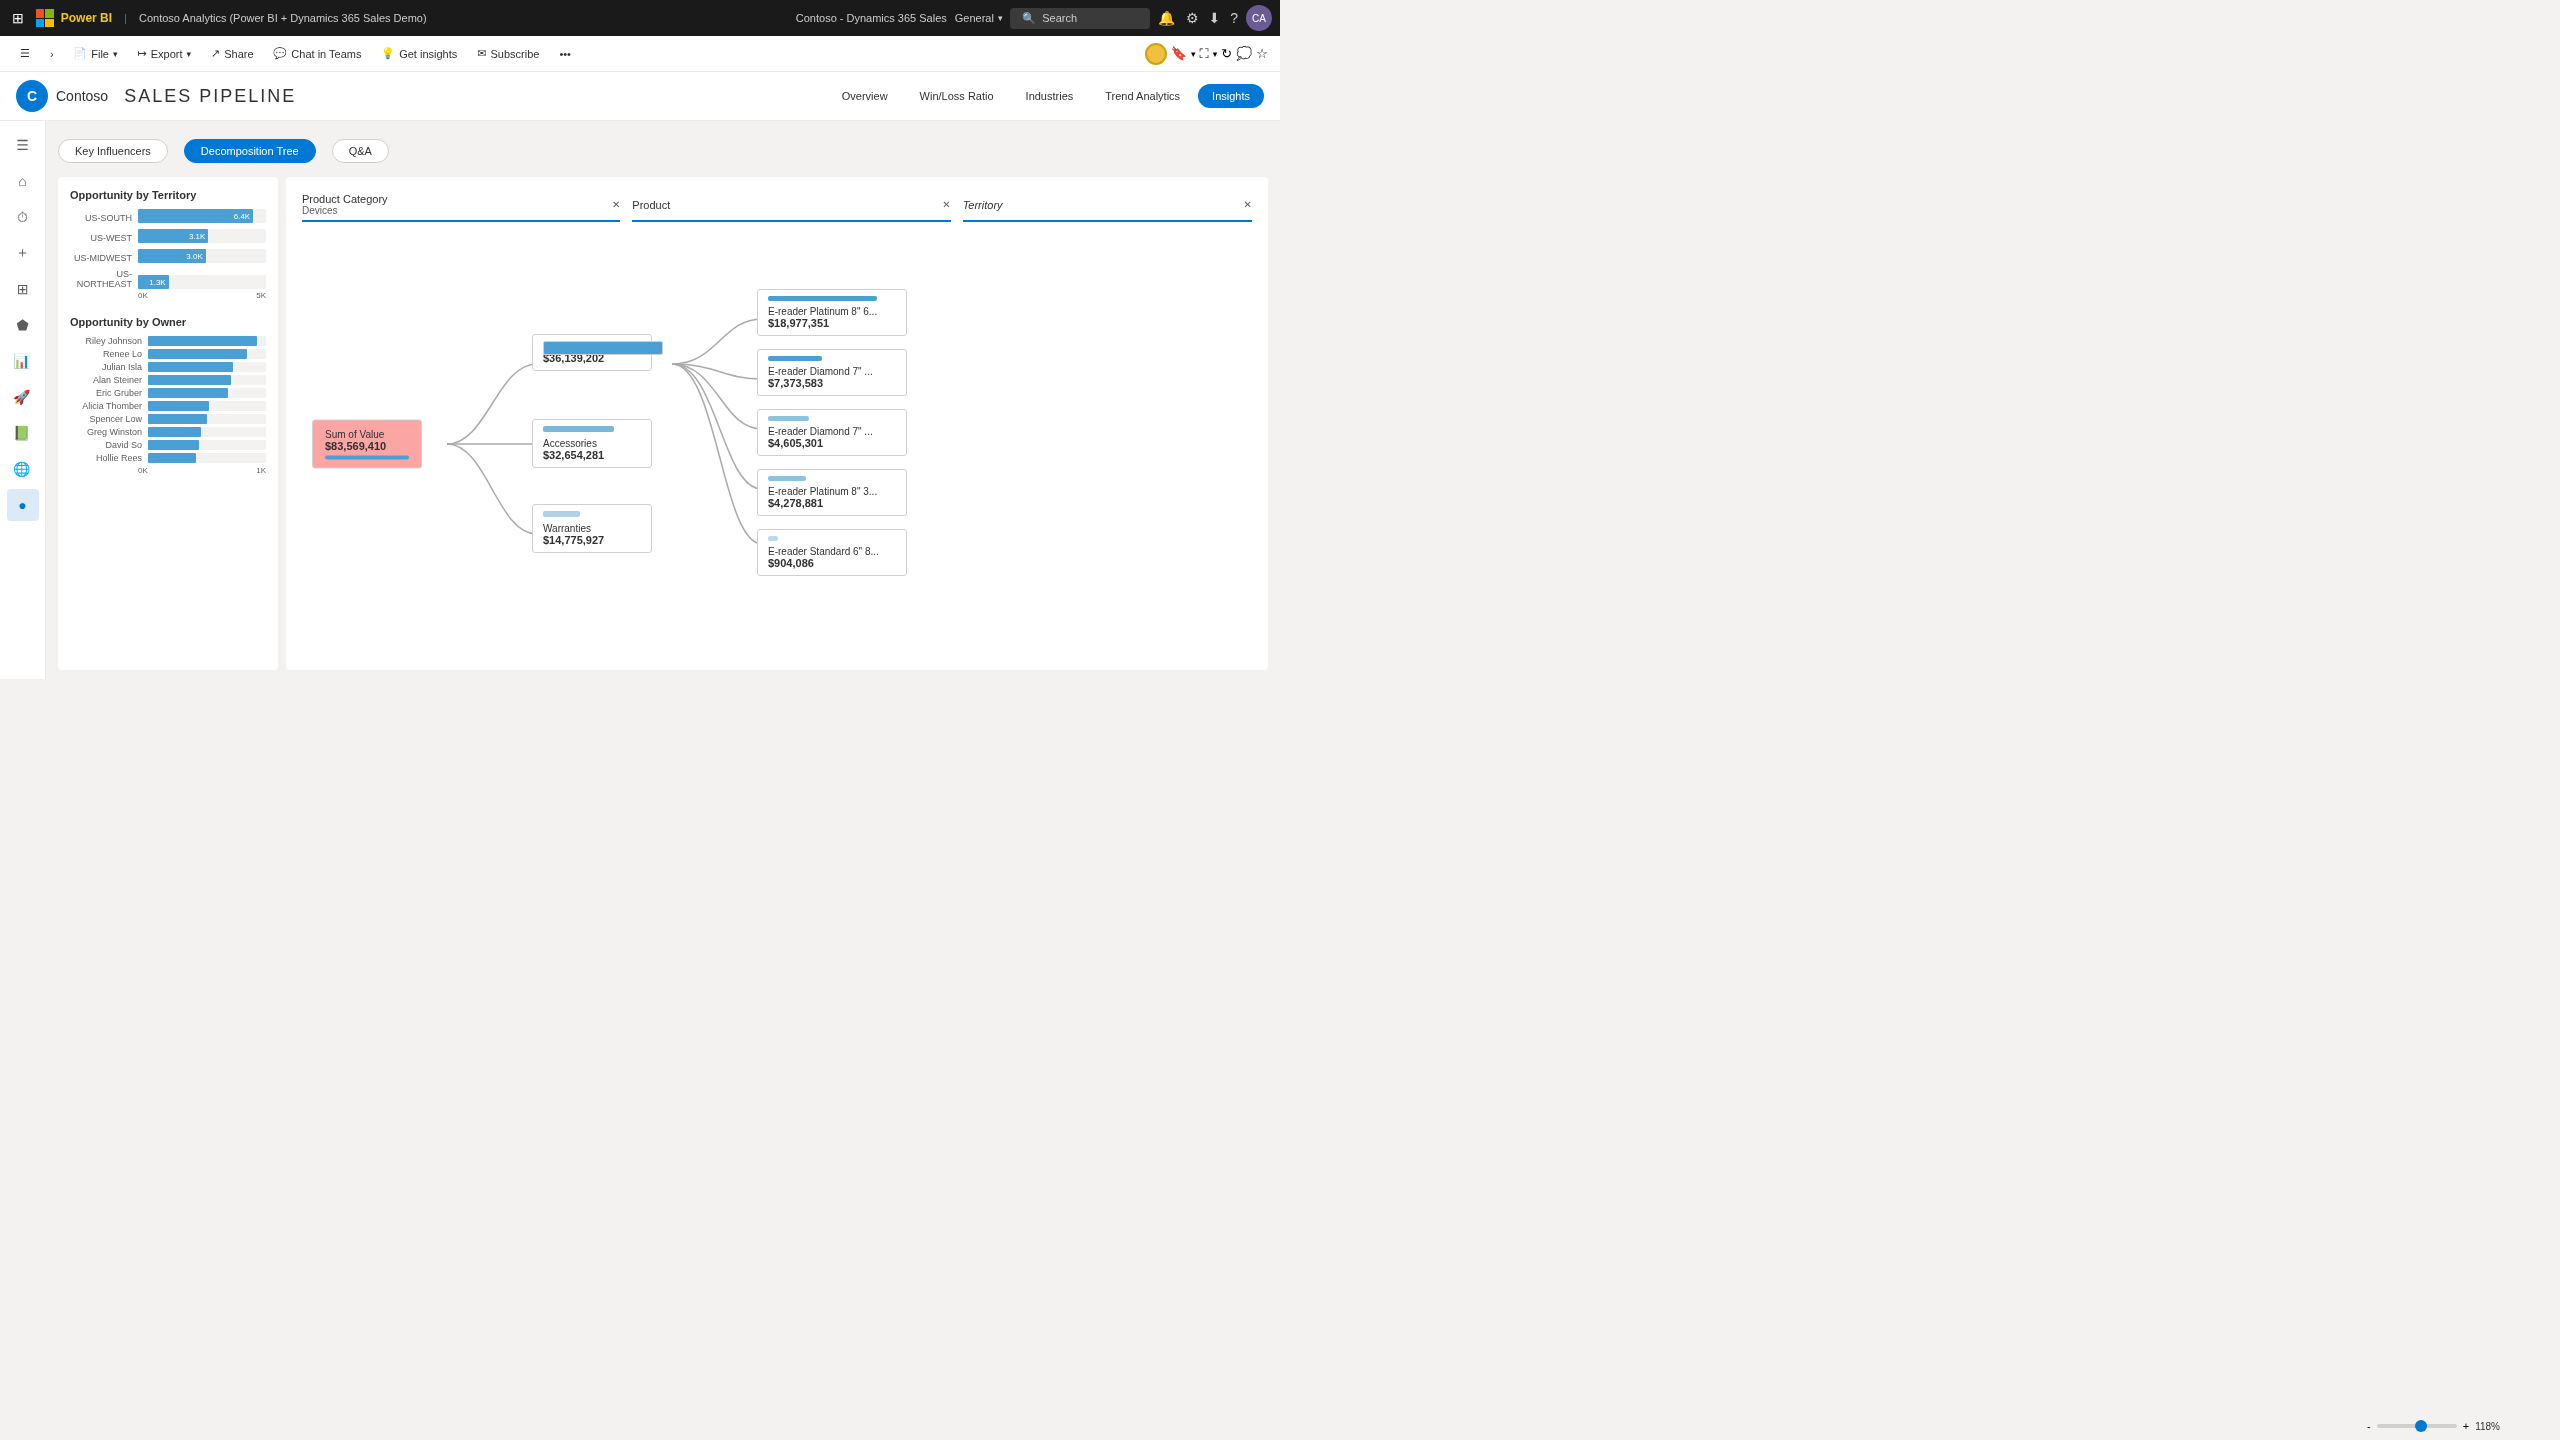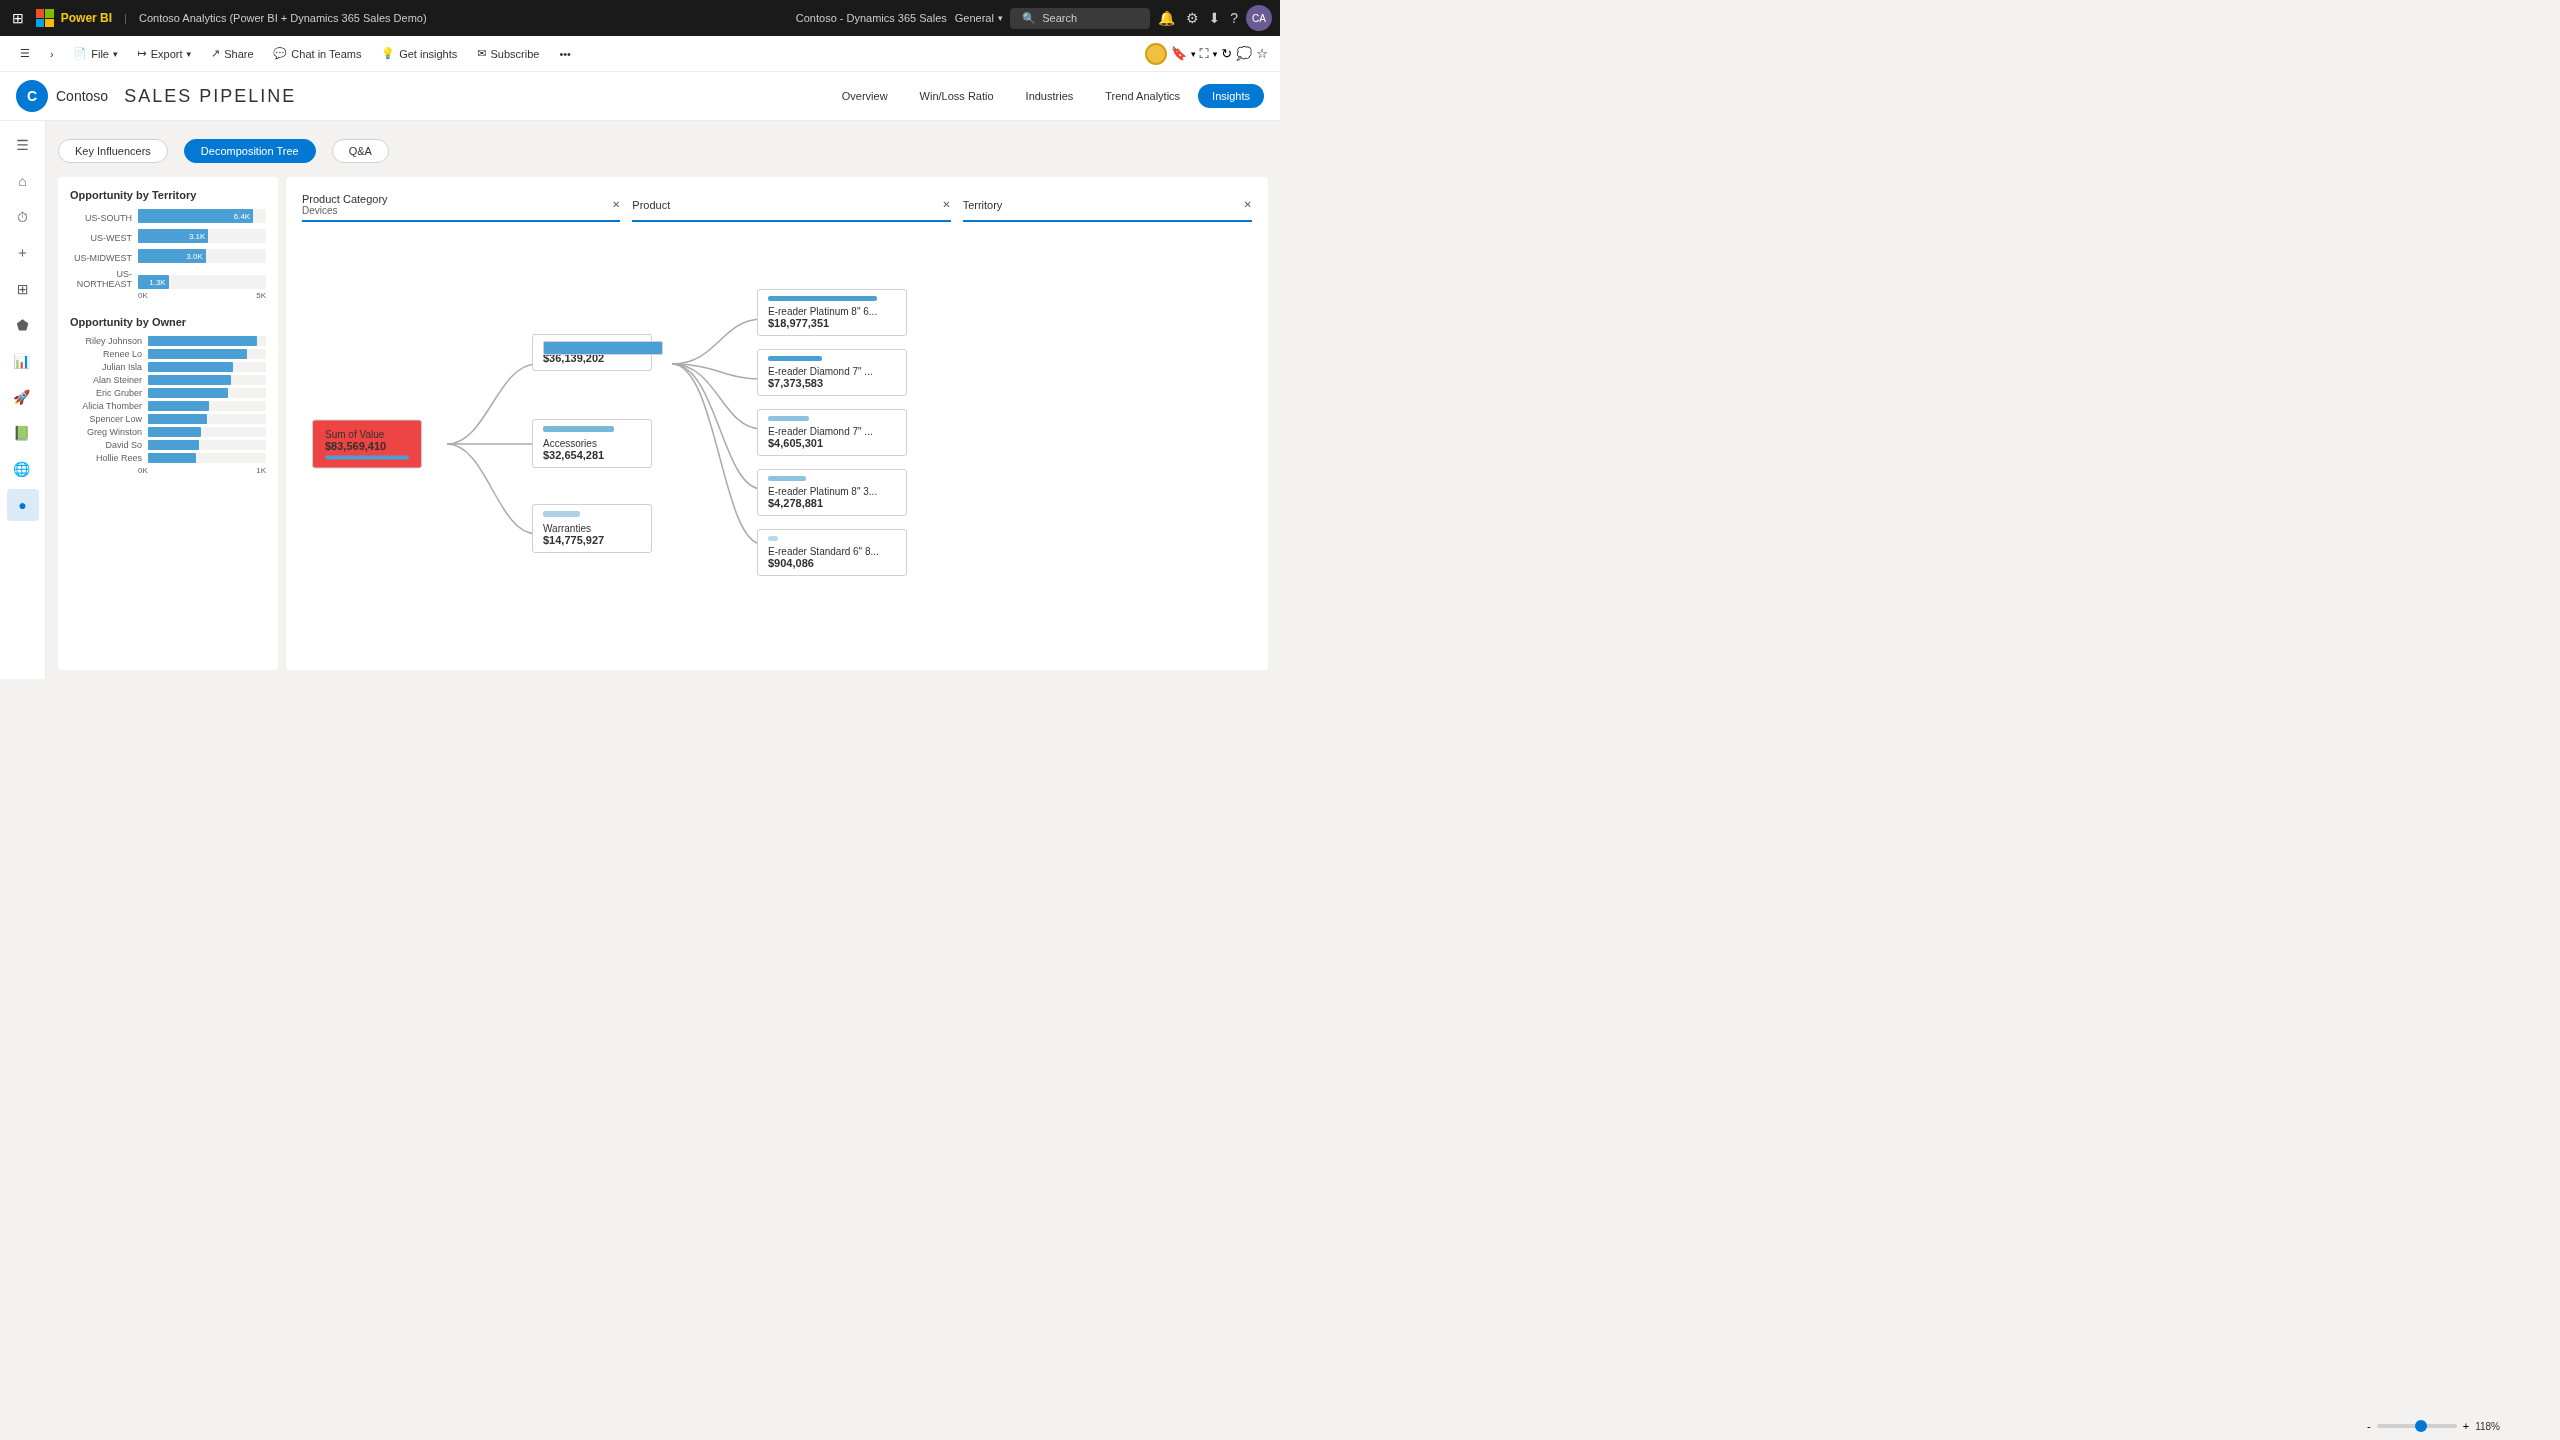--- a/index.html
+++ b/index.html
@@ -196,21 +196,21 @@
     .tree-col-label { font-size: 10px; color: #605e5c; }
 
     .tree-canvas { position: relative; height: calc(100% - 60px); overflow: hidden; }
 
     
     .node-root {
       position: absolute;
       left: 10px;
       top: 50%;
       transform: translateY(-50%);
-      background: #ef4444;
+      background: #fca5a5;
       border: 1px solid #d0d0d0;
       border-radius: 3px;
       padding: 8px 12px;
       min-width: 110px;
     }
     .node-name { font-size: 10px; color: #323130; font-weight: 500; }
     .node-value { font-size: 11px; color: #323130; font-weight: 600; }
     .node-bar { height: 4px; background: #4a9fd4; border-radius: 2px; margin-top: 4px; }
 
     .node-mid {
@@ -484,21 +484,21 @@
               <div style="font-size:11px;font-weight:500;">Product Category</div>
               <div class="tree-col-label">Devices</div>
             </div>
             <span class="close-x">✕</span>
           </div>
           <div class="tree-col-header" style="flex:1.1;">
             <div style="font-size:11px;font-weight:500;">Product</div>
             <span class="close-x">✕</span>
           </div>
           <div class="tree-col-header" style="flex:1;">
-            <div style="font-size:11px;font-weight:500;">Territory</div>
+            <div style="font-size:11px;font-weight:500;font-style:italic;">Territory</div>
             <span class="close-x">✕</span>
           </div>
         </div>
 
         <div class="tree-canvas" style="position:relative;height:420px;">
 
           <svg class="tree-svg">
 
             <path d="M 145 210 C 185 210 195 130 235 130" stroke="#aaa" stroke-width="1.5" fill="none"></path>
             <path d="M 145 210 C 185 210 195 210 235 210" stroke="#aaa" stroke-width="1.5" fill="none"></path>

